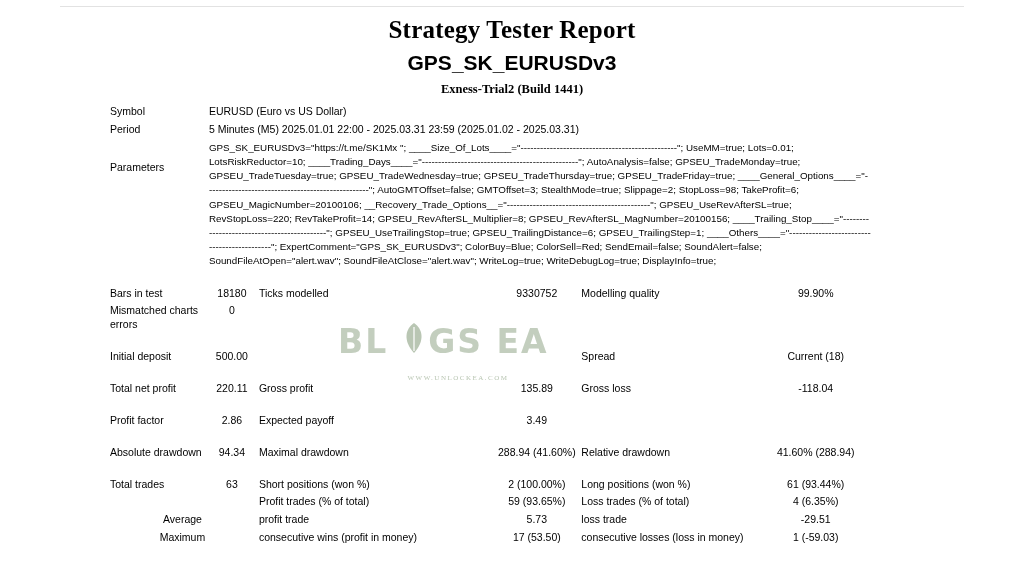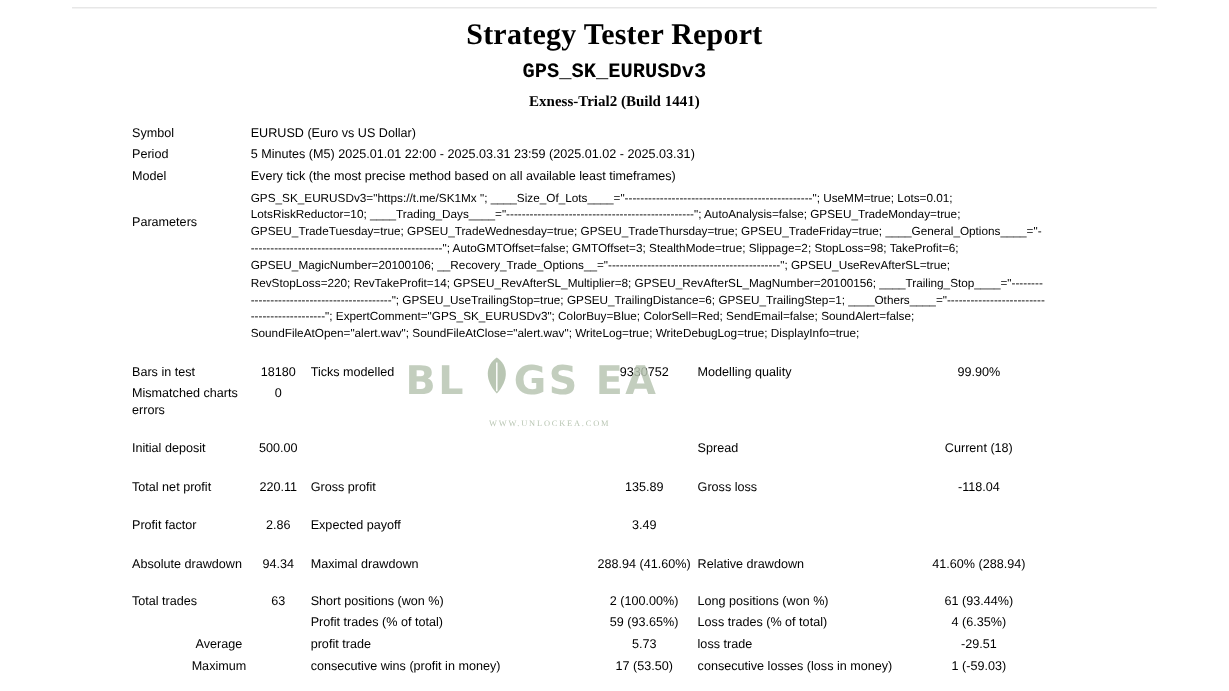--- a/index.html
+++ b/index.html
@@ -34,22 +34,22 @@
     padding-top: 16px;
   }
   .report-title {
     font-family: "Liberation Serif", serif;
     font-size: 25px;
     font-weight: bold;
     letter-spacing: 0.2px;
     margin: 0;
   }
   .report-subtitle {
-    font-family: Liberation Mono, monospace;
-    font-size: 17px;
+    font-family: Liberation Sans, sans-serif;
+    font-size: 21px;
     font-weight: bold;
     margin: 7px 0 0 0;
   }
   .report-build {
     font-family: "Liberation Serif", serif;
     font-size: 12.5px;
     font-weight: bold;
     margin: 7px 0 0 0;
   }
 
@@ -84,21 +84,21 @@
   .params-cell {
     font-size: 9.8px;
     line-height: 1.45;
     word-break: break-word;
   }
 
   
   .watermark {
     position: absolute;
     left: 338px;
-    top: 300px;
+    top: 325px;
     width: 240px;
     height: 52px;
     pointer-events: none;
     z-index: 5;
   }
   .wm-text {
     font-family: "DejaVu Sans", sans-serif;
     font-weight: bold;
     font-size: 33px;
     letter-spacing: 2px;
@@ -158,24 +158,20 @@
     <tbody>
       <tr>
         <td class="lbl">Symbol</td>
         <td colspan="5" class="val">EURUSD (Euro vs US Dollar)</td>
       </tr>
       <tr>
         <td class="lbl">Period</td>
         <td colspan="5" class="val">5 Minutes (M5) 2025.01.01 22:00 - 2025.03.31 23:59 (2025.01.02 - 2025.03.31)</td>
       </tr>
       <tr>
-        <td class="lbl">Model</td>
-        <td colspan="5" class="val">Every tick (the most precise method based on all available least timeframes)</td>
-      </tr>
-      <tr>
         <td class="lbl" style="padding-top:22px;">Parameters</td>
         <td colspan="5" class="params-cell">GPS_SK_EURUSDv3="https://t.me/SK1Mx "; ____Size_Of_Lots____="------------------------------------------------"; UseMM=true; Lots=0.01; LotsRiskReductor=10; ____Trading_Days____="------------------------------------------------"; AutoAnalysis=false; GPSEU_TradeMonday=true; GPSEU_TradeTuesday=true; GPSEU_TradeWednesday=true; GPSEU_TradeThursday=true; GPSEU_TradeFriday=true; ____General_Options____="--------------------------------------------------"; AutoGMTOffset=false; GMTOffset=3; StealthMode=true; Slippage=2; StopLoss=98; TakeProfit=6; GPSEU_MagicNumber=20100106; __Recovery_Trade_Options__="--------------------------------------------"; GPSEU_UseRevAfterSL=true; RevStopLoss=220; RevTakeProfit=14; GPSEU_RevAfterSL_Multiplier=8; GPSEU_RevAfterSL_MagNumber=20100156; ____Trailing_Stop____="--------------------------------------------"; GPSEU_UseTrailingStop=true; GPSEU_TrailingDistance=6; GPSEU_TrailingStep=1; ____Others____="--------------------------------------------"; ExpertComment="GPS_SK_EURUSDv3"; ColorBuy=Blue; ColorSell=Red; SendEmail=false; SoundAlert=false; SoundFileAtOpen="alert.wav"; SoundFileAtClose="alert.wav"; WriteLog=true; WriteDebugLog=true; DisplayInfo=true;</td>
       </tr>
 
       <tr class="spacer-row">
           <td colspan="6"></td>
         </tr>
 
       <tr>
         <td class="lbl">Bars in test</td>

